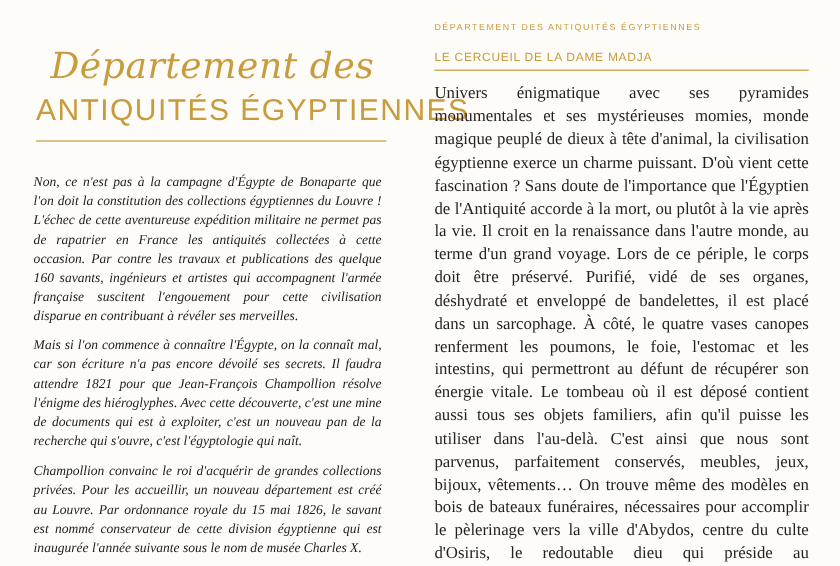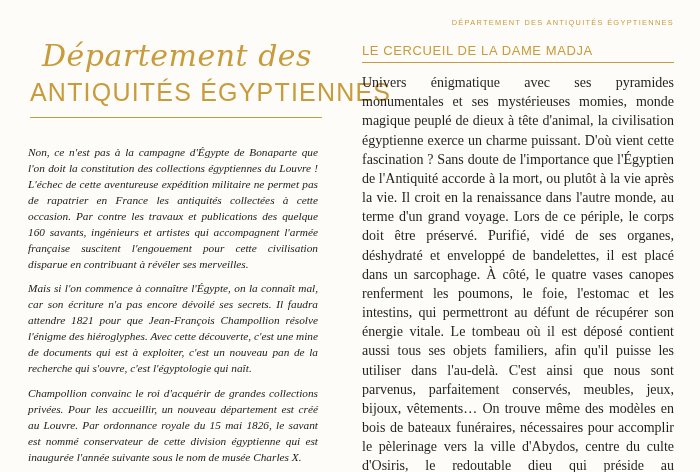--- a/index.html
+++ b/index.html
@@ -74,27 +74,26 @@
     width: 360px;
     box-sizing: border-box;
     padding: 18px 26px 16px 22px;
     position: relative;
   }
   .running-head {
     font-family: "Liberation Sans", sans-serif;
     font-size: 7.4px;
     letter-spacing: 1.3px;
     color: #c89b3c;
-    text-align: right;
     margin-bottom: 16px;
     text-transform: uppercase;
   }
   .section-title {
     font-family: "Liberation Sans", sans-serif;
-    font-size: 13px;
+    font-size: 10px;
     letter-spacing: 0.6px;
     color: #c89b3c;
     margin-bottom: 4px;
   }
   .section-rule {
     width: 100%;
     height: 1px;
     background: #c89b3c;
     margin-bottom: 10px;
   }

